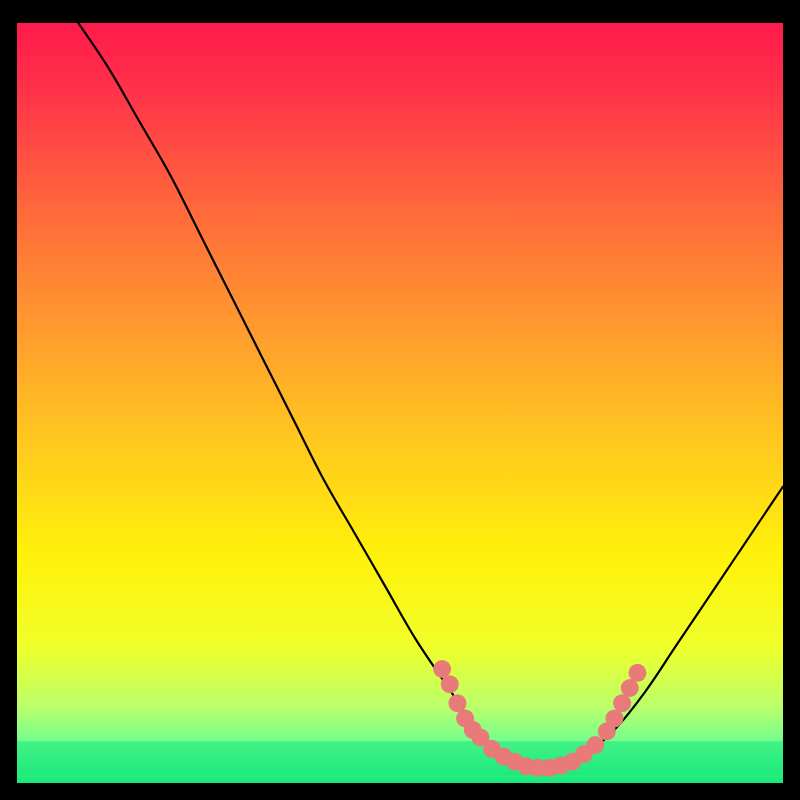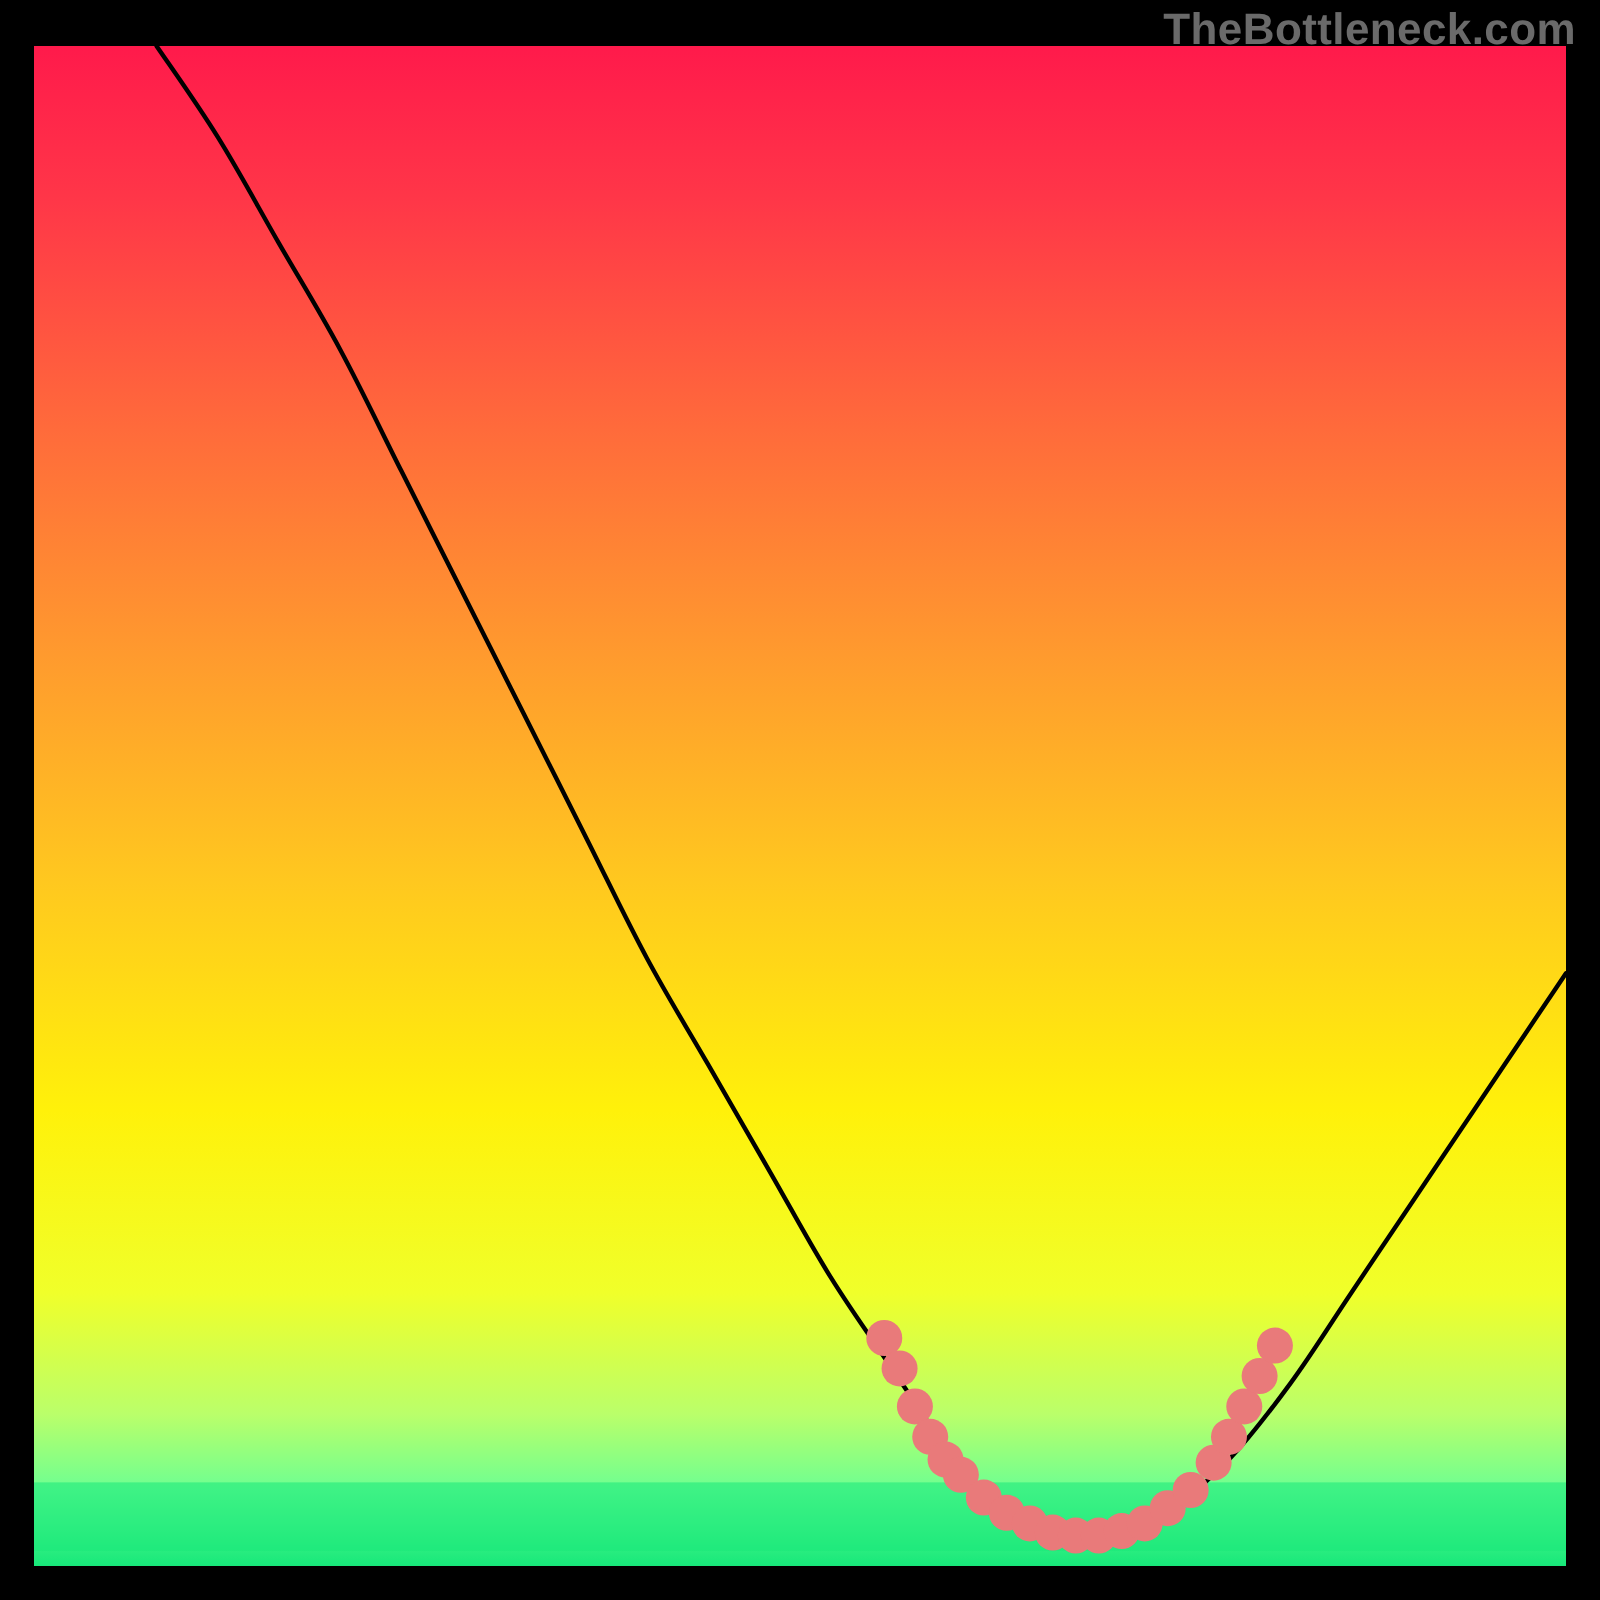--- a/index.html
+++ b/index.html
@@ -36,21 +36,20 @@
     background: #000;
   }
   svg {
     display: block;
   }
 </style>
 </head>
 <body>
 
 <div class="outer">
-  <div class="watermark">TheBottleneck.com</div>
 
   <div class="plot-frame">
     <svg id="chart-svg" width="766" height="760" viewBox="0 0 766 760">
       <defs>
         <linearGradient id="bg-grad" x1="0" y1="0" x2="0" y2="1">
             <stop offset="0%" stop-color="#ff1a4b"></stop>
             <stop offset="10%" stop-color="#ff3648"></stop>
             <stop offset="25%" stop-color="#ff6a3b"></stop>
             <stop offset="40%" stop-color="#ff9a2e"></stop>
             <stop offset="55.00000000000001%" stop-color="#ffc81f"></stop>

